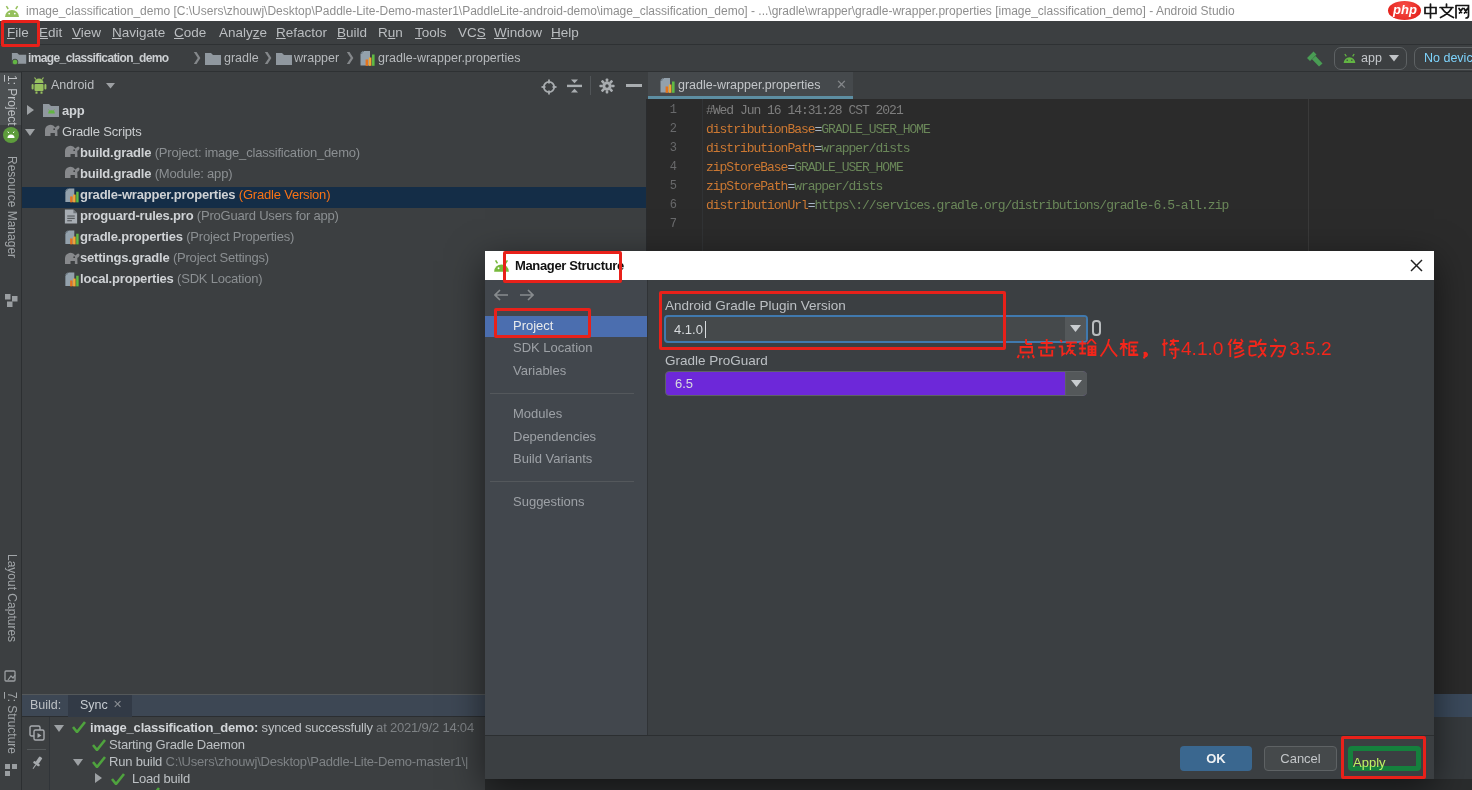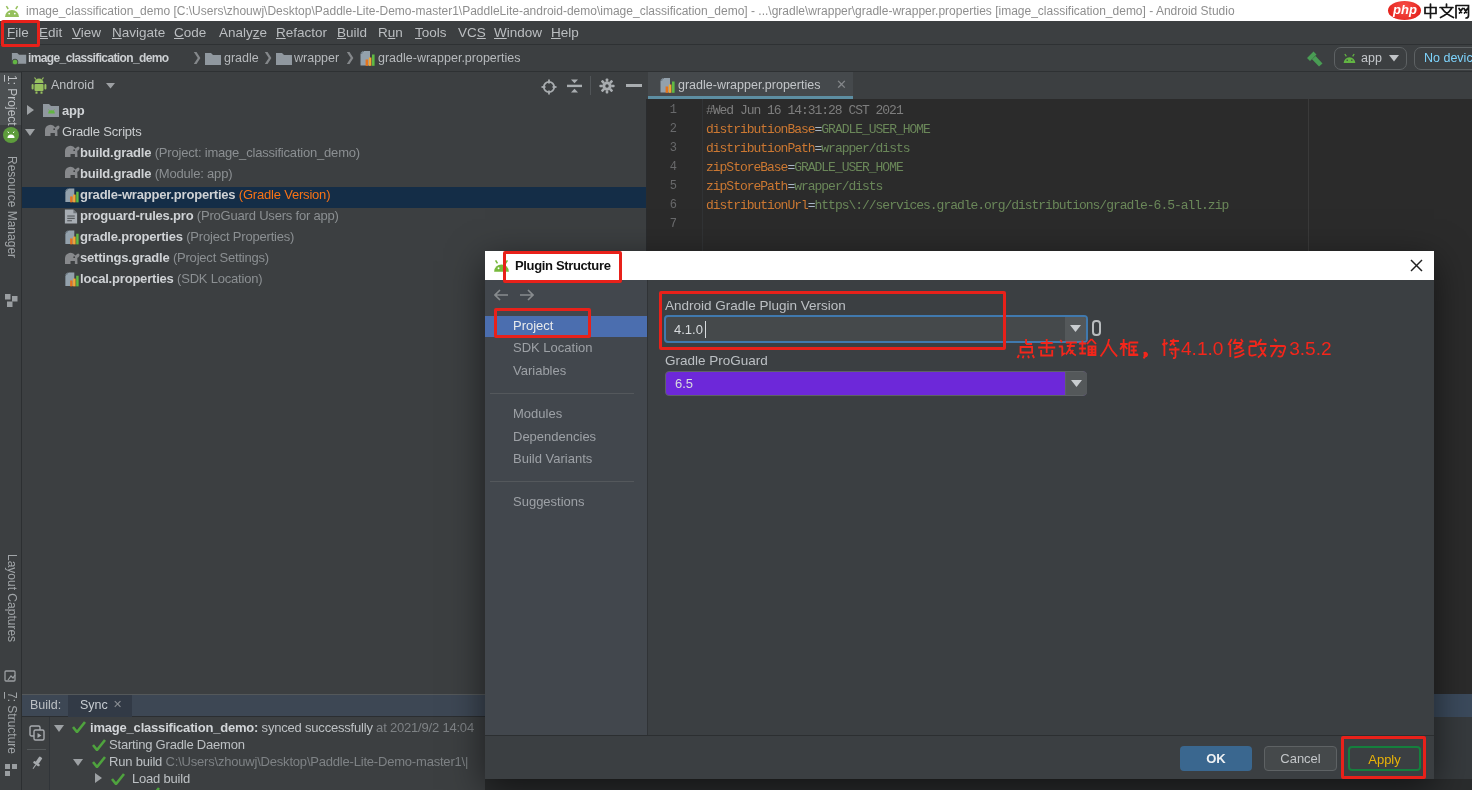--- a/index.html
+++ b/index.html
@@ -354,21 +354,21 @@
 <div class="abs" style="left:485px;top:251px;width:949px;height:528px;background:#3b3f42;box-shadow:0 10px 35px rgba(0,0,0,.55);z-index:50" id="dialog">
 
   <div class="abs" style="left:0;top:0;width:949px;height:29px;background:#fff">
     <svg class="abs" style="left:7px;top:7px" width="19" height="15" viewBox="0 0 18 14">
       <path d="M2 13 A7 7 0 0 1 16 13 Z" fill="#77b93c"></path>
       <line x1="5.2" y1="5" x2="3.4" y2="2.2" stroke="#77b93c" stroke-width="1.5"></line>
       <line x1="12.8" y1="5" x2="14.6" y2="2.2" stroke="#77b93c" stroke-width="1.5"></line>
       <circle cx="6.2" cy="9.6" r="0.9" fill="#fff"></circle>
         <circle cx="11.8" cy="9.6" r="0.9" fill="#fff"></circle>
     </svg>
-    <span class="abs" style="left:30px;top:7px;font-size:13px;color:#111;font-weight:600;letter-spacing:-0.35px">Plugin Structure</span>
+    <span class="abs" style="left:30px;top:7px;font-size:13px;color:#111;font-weight:600;letter-spacing:-0.35px">Manager Structure</span>
     <svg class="abs" style="left:925px;top:8px" width="13" height="13" viewBox="0 0 13 13">
         <g stroke="#222" stroke-width="1.5">
           <line x1="1" y1="1" x2="12" y2="12"></line>
           <line x1="12" y1="1" x2="1" y2="12"></line>
         </g>
       </svg>
   </div>
 
   <div class="abs" style="left:0;top:29px;width:163px;height:455px;background:#42474d;border-right:1px solid #303336"></div>
   <svg class="abs" style="left:9px;top:38px" width="40" height="12" viewBox="0 0 40 12">
@@ -405,21 +405,21 @@
     <div class="abs" style="left:399px;top:0;width:22px;height:23px;background:#54585a;border-radius:0 3px 3px 0;border-left:1px solid #5e6264">
       <svg class="abs" style="left:5px;top:8px" width="11" height="8" viewBox="0 0 11 8">
           <path d="M0 0 h11 l-5.5 7 z" fill="#c9cdd0"></path>
         </svg>
     </div>
   </div>
 
   <div class="abs" style="left:0;top:484px;width:949px;height:1px;background:#2c2f31"></div>
   <div class="abs" style="left:695px;top:495px;width:72px;height:25px;background:#3a678f;border-radius:4px;text-align:center;line-height:25px;font-size:13px;font-weight:700;color:#eef1f3">OK</div>
   <div class="abs" style="left:779px;top:495px;width:73px;height:25px;background:#45494b;border:1px solid #5e6264;border-radius:4px;text-align:center;line-height:23px;font-size:13px;color:#c3c6c9">Cancel</div>
-  <div class="abs" style="left:863px;top:495px;width:73px;height:25px;border:2px solid #15803d;border-radius:4px;text-align:center;line-height:23px;font-size:13px;color:#eab308">Apply</div>
+  <div class="abs" style="left:863px;top:495px;width:73px;height:25px;border:5px solid #15803d;border-radius:4px;text-align:left;line-height:23px;font-size:13px;color:#bef264">Apply</div>
 
   <svg class="abs" style="left:531px;top:87px" width="332" height="22" viewBox="0 0 330 22" preserveAspectRatio="none" id="redcjk">
     <g stroke="#f3261b" stroke-width="1.8" fill="none">
 
       <g transform="translate(0,1)">
           <path d="M10 0 v5 M10 5 h6 M4.5 8 h11.5 v5.5 h-11.5 z M3 16 l-1.5 3 M7.5 16.5 l-.8 2.8 M12 16.5 l.8 2.8 M16.5 16 l1.5 3"></path>
         </g>
 
       <g transform="translate(20.5,1)">
           <path d="M10 0 v14 M4 4 h12 M1.5 8.5 h17 M4.5 11 v5.5 h11 v-5.5"></path>

